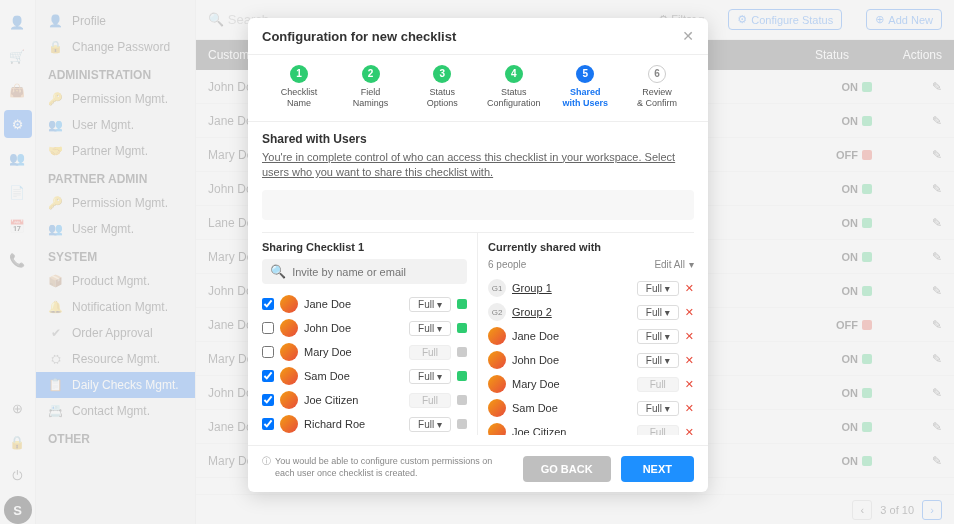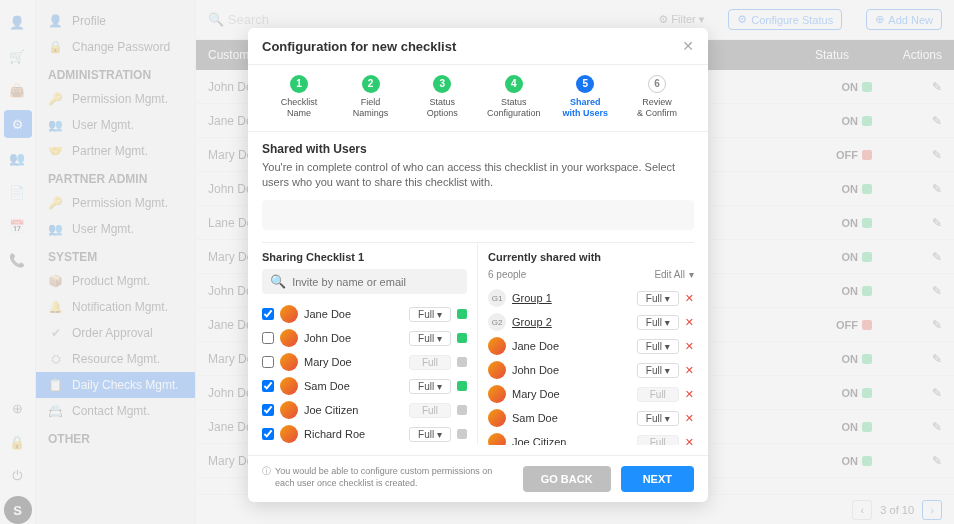--- a/index.html
+++ b/index.html
@@ -34,34 +34,34 @@
 .tbody .row .c3 { width: 70px; text-align: right; }
 .status-on { color: #000; font-weight: bold; font-size:11px;}
 .status-off { color: #000; font-weight: bold; font-size:11px;}
 .dot-on { width:10px; height:10px; background:#2ecc71; border-radius:2px; display:inline-block;}
 .dot-off { width:10px; height:10px; background:#e74c3c; border-radius:2px; display:inline-block;}
 .pencil { color: #333; cursor: pointer; }
 .pager { height: 30px; display: flex; align-items: center; justify-content: flex-end; padding: 0 12px; gap: 8px; font-size: 11px; border-top: 1px solid #eee; }
 .pager .pbtn { border: 1px solid #ccc; width: 20px; height: 20px; display: flex; align-items: center; justify-content: center; border-radius: 3px; cursor: pointer; }
 .pager .pbtn.primary { color: #1976f2; border-color: #1976f2; }
 .overlay { position: absolute; inset: 0; background: rgba(240,240,240,0.75); z-index: 10; }
-.modal { position: absolute; left: 248px; top: 28px; width: 460px; height: 474px; background: #fff; border-radius: 6px; box-shadow: 0 4px 20px rgba(0,0,0,0.15); z-index: 20; display: flex; flex-direction: column; }
+.modal { position: absolute; left: 248px; top: 18px; width: 460px; height: 474px; background: #fff; border-radius: 6px; box-shadow: 0 4px 20px rgba(0,0,0,0.15); z-index: 20; display: flex; flex-direction: column; }
 .modal-header { display: flex; align-items: center; justify-content: space-between; padding: 10px 14px; border-bottom: 1px solid #eee; }
 .modal-header h3 { font-size: 13px; font-weight: 600; }
 .close-x { color: #aaa; cursor: pointer; font-size: 14px; }
 .steps { display: flex; justify-content: space-between; padding: 10px 18px 12px; border-bottom: 1px solid #eee; }
 .step { display: flex; flex-direction: column; align-items: center; gap: 4px; font-size: 9px; color: #555; width: 66px; text-align:center; line-height:1.2;}
 .step .circle { width: 18px; height: 18px; border-radius: 50%; display: flex; align-items: center; justify-content: center; color: #fff; font-size: 10px; font-weight: bold; }
 .step .circle.done { background: #2ecc71; }
 .step .circle.active-s { background: #1976f2; }
 .step .circle.pending { background: #fff; border: 1px solid #ccc; color: #888; }
 .step.active-s .lbl { color: #1976f2; font-weight: 600; }
 .modal-body { padding: 10px 14px; flex: 1; overflow: hidden; display:flex; flex-direction:column;}
 .section-h { font-weight: 600; font-size: 12px; margin-bottom: 4px; }
-.desc { font-size: 11px; color: #666; line-height: 1.4; margin-bottom: 10px; }
+.desc { font-size: 11px; color: #666; line-height: 1.4; margin-bottom: 10px; text-decoration: underline; }
 .blur-box { background: #f7f7f7; height: 30px; border-radius: 4px; margin-bottom: 12px; }
 .two-cols { display: flex; gap: 0; border-top: 1px solid #eee; flex: 1; overflow: hidden; }
 .colL { width: 50%; border-right: 1px solid #eee; padding: 8px 10px 0 0; overflow-y: auto; }
 .colR { width: 50%; padding: 8px 0 0 10px; overflow-y: auto; }
 .col-h { font-size: 11px; font-weight: 600; margin-bottom: 6px; display:flex; justify-content:space-between; align-items:center;}
 .col-sub { font-size: 10px; color: #888; margin-bottom: 6px; display:flex; justify-content:space-between;}
 .invite-box { background: #f2f2f2; border-radius: 4px; padding: 5px 8px; display: flex; align-items: center; gap: 6px; margin-bottom: 8px; }
 .invite-box input { border: none; background: transparent; flex: 1; font-size: 11px; outline: none; }
 .user-row { display: flex; align-items: center; gap: 6px; padding: 3px 0; font-size: 11px; }
 .user-row .cb { width: 12px; height: 12px; }

